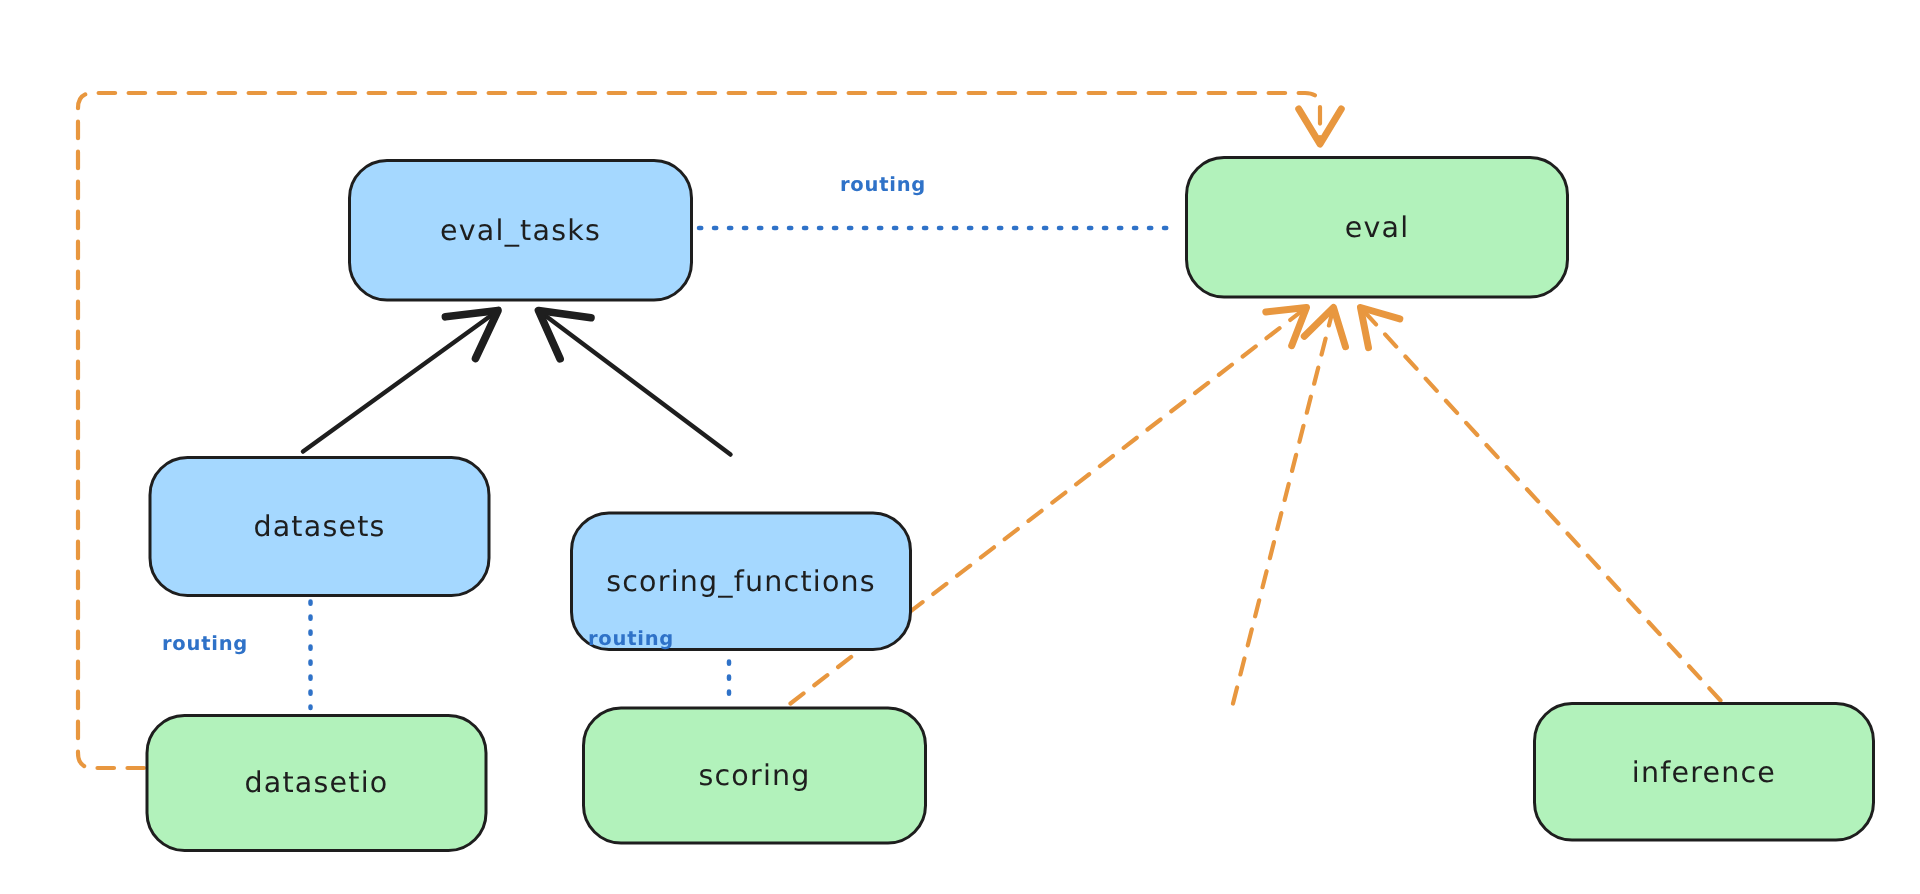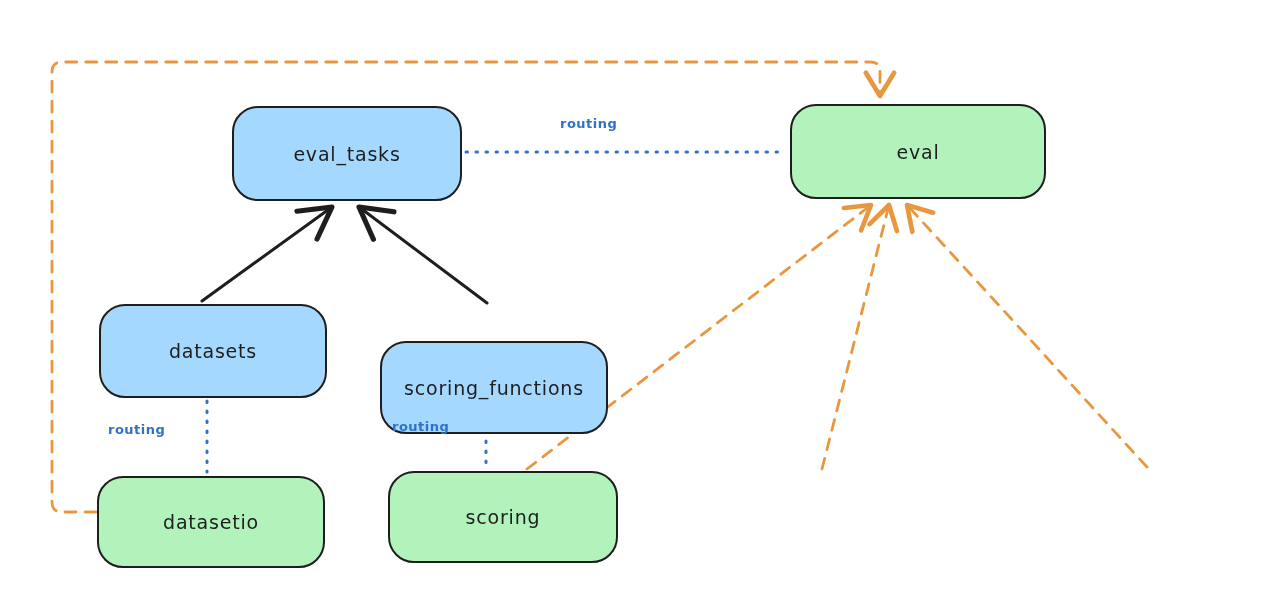--- a/index.html
+++ b/index.html
@@ -109,18 +109,21 @@
   </div>
   <div class="node blue" id="node-scoring-functions">
     <span>scoring_functions</span>
   </div>
   <div class="node green" id="node-datasetio">
     <span>datasetio</span>
   </div>
   <div class="node green" id="node-scoring">
     <span>scoring</span>
   </div>
+  <div class="node green" id="node-inference">
+    <span>inference</span>
+  </div>
 
   <div class="edge-label" id="label-routing-top">routing</div>
   <div class="edge-label" id="label-routing-left">routing</div>
   <div class="edge-label" id="label-routing-middle">routing</div>
 
 </div>
 
 </body></html>

